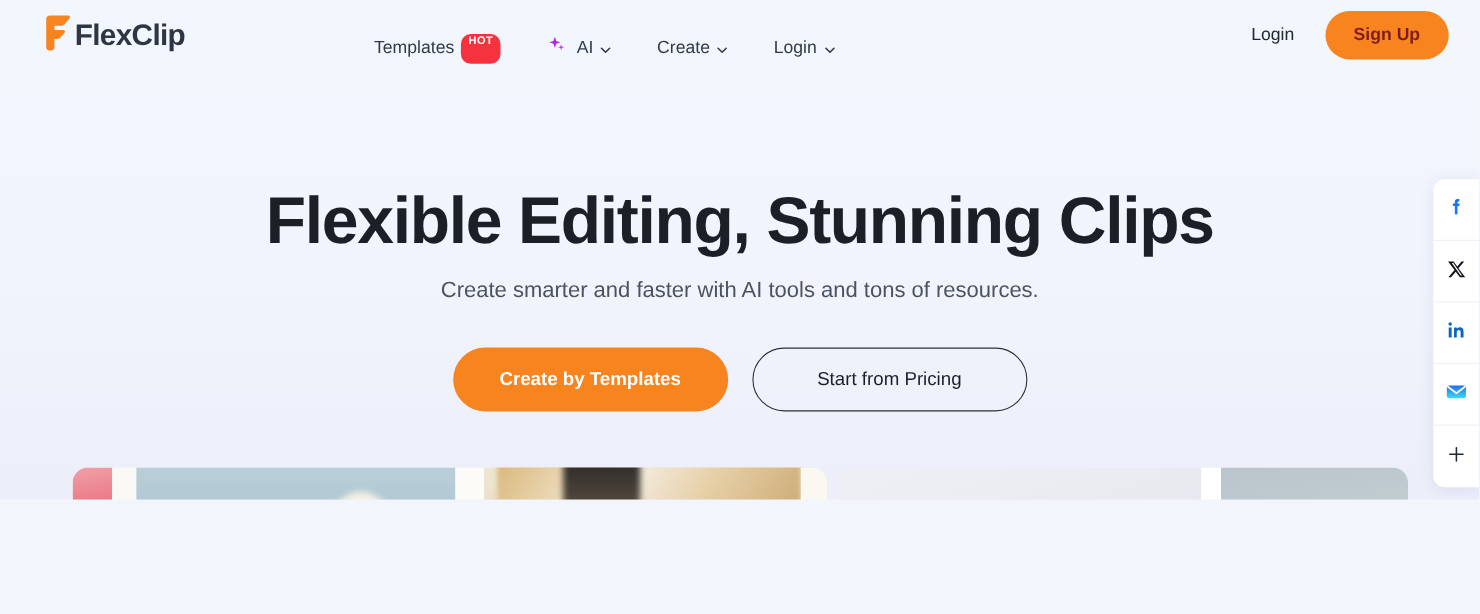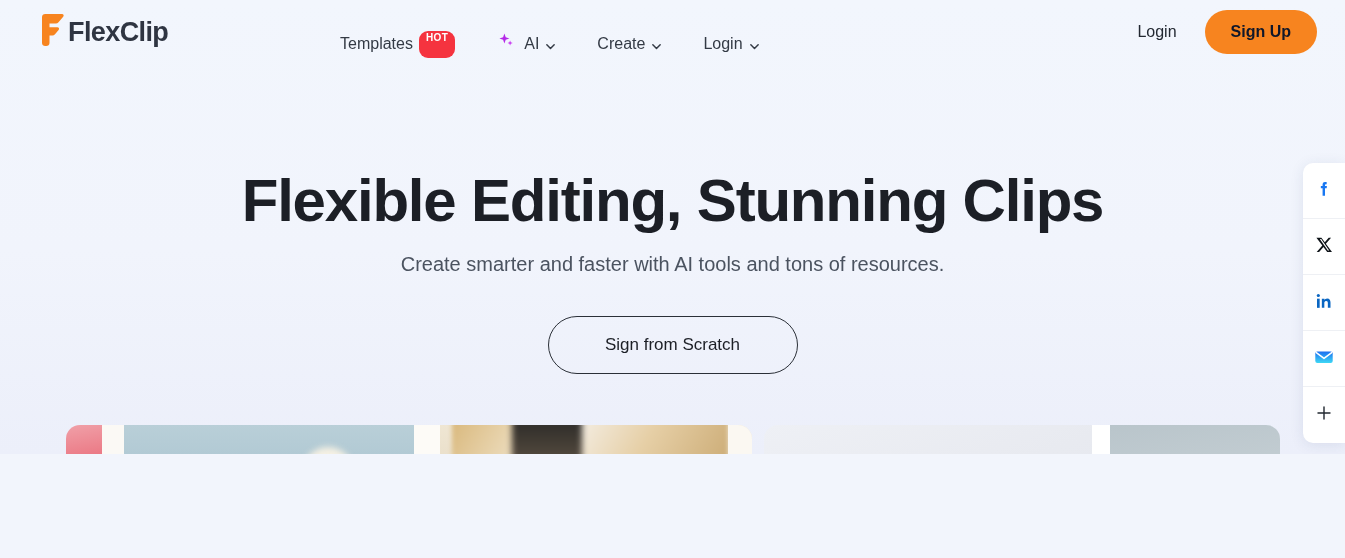--- a/index.html
+++ b/index.html
@@ -56,21 +56,21 @@
   .ai-spark { display: inline-block; margin-right: 1px; }
 
   .header-right {
     position: absolute; right: 28px; top: 0;
     height: 64px; display: flex; align-items: center; gap: 18px;
   }
   .login-link {
     font-size: 16px; color: #222831; cursor: pointer; padding: 6px 10px; text-align: right;
   }
   .signup-btn {
-    background: #f7841f; color: #0f172a;
+    background: #f7841f; color: #7f1d1d;
     font-size: 16px; font-weight: 700;
     border: none; border-radius: 22px;
     padding: 0 26px; height: 44px; cursor: pointer;
     font-family: "Liberation Sans", sans-serif;
   }
 
   
   .hero { position: absolute; top: 0; left: 0; width: 1345px; }
   .hero-title {
     position: absolute; top: 166px; left: 0; width: 1345px;
@@ -275,21 +275,22 @@
     <div class="header-right">
       <span class="login-link">Login</span>
       <button class="signup-btn">Sign Up</button>
     </div>
   </div>
 
   <div class="hero">
     <h1 class="hero-title">Flexible Editing, Stunning Clips</h1>
     <p class="hero-sub">Create smarter and faster with AI tools and tons of resources.</p>
     <div class="hero-ctas">
-      <button class="btn-secondary">Sign from Scratch</button>
+      <button class="btn-primary">Create by Templates</button>
+      <button class="btn-secondary">Start from Pricing</button>
     </div>
   </div>
 
   <div class="carousel">
 
     <div class="card card-a">
       <div class="ph">
         <div class="strip-pink"></div>
         <div class="strip-white1"></div>
         <div class="beach">

